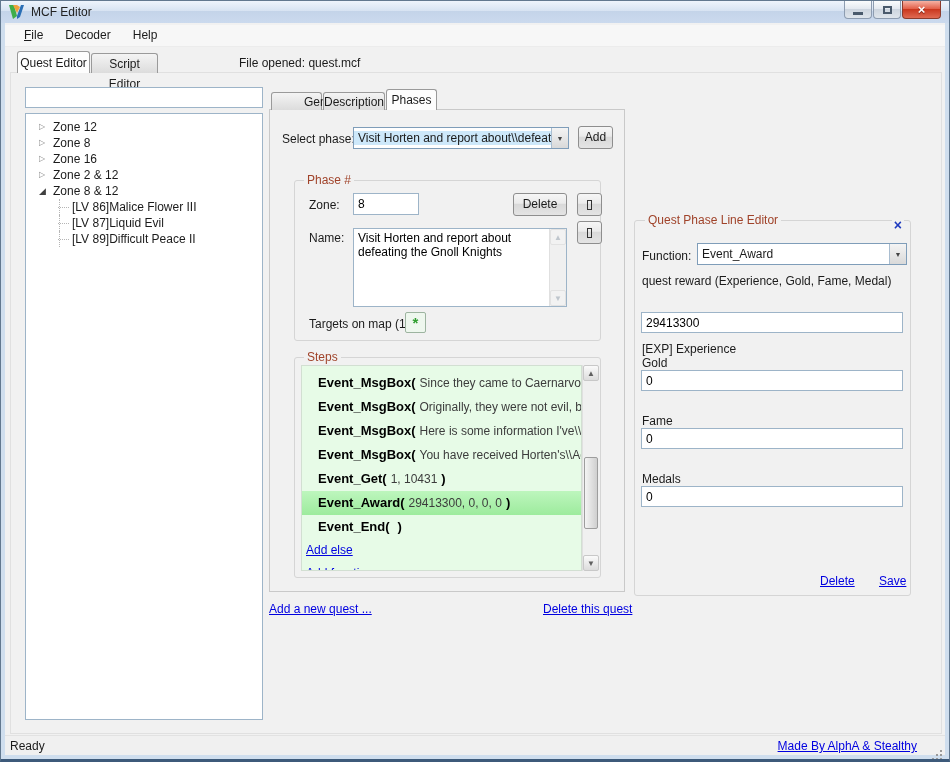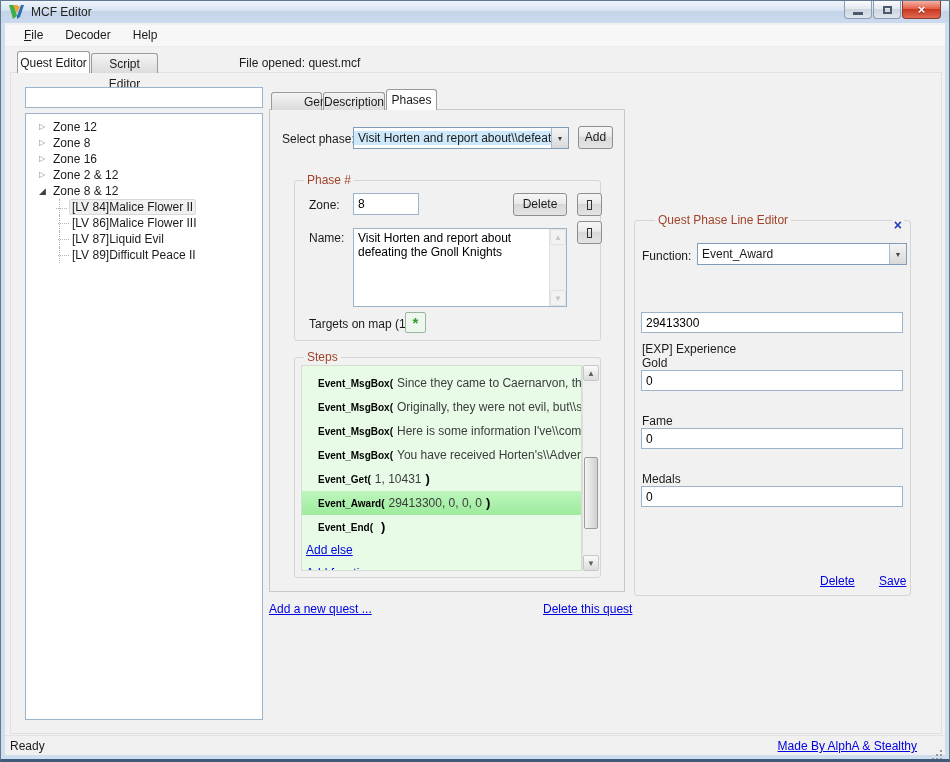--- a/index.html
+++ b/index.html
@@ -79,30 +79,30 @@
   .vscroll .arr.up { top:0; } .vscroll .arr.down { bottom:0; }
   .vscroll .thumb { position:absolute; left:1px; width:14px; background:linear-gradient(90deg,#f4f4f4,#cfcfcf);
     border:1px solid #9d9d9d; border-radius:2px; }
   .vscroll.disabled .arr { color:#bfc6cd; background:#f2f2f2; border-color:#e2e2e2; }
   
   .steps-list { position:absolute; left:300px; top:364px; width:281px; height:206px;
     background:#e7fbe7; border:1px solid #d2dfd2; overflow:hidden; }
   .step-row { position:relative; height:24px; line-height:24px; padding-left:16px;
     white-space:nowrap; overflow:hidden; cursor:default; }
   .step-row.selected { background:linear-gradient(#bdf6bd,#9deb9d); }
-  .step-fn { font-weight:bold; font-size:10px; color:#000; }
+  .step-fn { font-weight:bold; font-size:13px; color:#000; }
   .step-args { font-size:12px; color:#3c3c3c; margin-left:4px; }
   .step-close { font-weight:bold; font-size:13px; color:#000; margin-left:4px; }
   .link { color:#0000e0; text-decoration:underline; cursor:pointer; }
   .step-link { height:23px; line-height:23px; padding-left:4px; }
   .steps-scroll { position:absolute; left:581px; top:364px; width:17px; height:206px; background:#f0f0f0; }
   
   .qple { position:absolute; left:633px; top:219px; width:277px; height:376px;
     border:1px solid #d5d5d5; border-radius:3px; }
-  .qple .gb-title { left:20px; }
+  .qple .gb-title { left:10px; }
   .panel-close { position:absolute; right:6px; top:-4px; color:#1f3bbf; font-weight:bold;
     font-size:14px; background:#f1f1f1; padding:0 2px; cursor:pointer; }
   
   .statusbar { position:absolute; left:4px; right:4px; bottom:4px; height:20px;
     background:#f0f0f0; border-top:1px solid #e2e2e2; }
   .status-left { position:absolute; left:5px; top:3px; }
   .credit { position:absolute; right:28px; top:3px; }
   .grip { position:absolute; right:3px; bottom:3px; width:2px; height:2px; background:#9a9a9a;
     box-shadow:-4px 4px 0 #9a9a9a, 0 4px 0 #9a9a9a, -8px 8px 0 #9a9a9a, -4px 8px 0 #9a9a9a, 0 8px 0 #9a9a9a; }
   .targets-btn { position:absolute; left:404px; top:311px; width:21px; height:21px;
@@ -162,24 +162,20 @@
       <span class="tree-label">Zone 16</span>
     </div>
     <div class="tree-row">
       <span class="tree-arrow">▷</span>
       <span class="tree-label">Zone 2 &amp; 12</span>
     </div>
     <div class="tree-row">
       <span class="tree-arrow exp">◢</span>
       <span class="tree-label">Zone 8 &amp; 12</span>
     </div>
-    <div class="tree-row tree-child selected">
-      <span class="tree-guide"></span>
-      <span class="tree-label">[LV 84]Malice Flower II</span>
-    </div>
     <div class="tree-row tree-child">
       <span class="tree-guide"></span>
       <span class="tree-label">[LV 86]Malice Flower III</span>
     </div>
     <div class="tree-row tree-child">
       <span class="tree-guide"></span>
       <span class="tree-label">[LV 87]Liquid Evil</span>
     </div>
     <div class="tree-row tree-child">
       <span class="tree-guide"></span>
@@ -268,20 +264,21 @@
     <span class="gb-title">Quest Phase Line Editor</span>
     <span class="panel-close">×</span>
   </div>
   <span class="label" style="left:641px; top:248px;">Function:</span>
   <div class="combo" style="left:696px; top:242px; width:210px;">
     <span class="combo-text">Event_Award</span>
     <span class="combo-btn">
         <span>▼</span>
       </span>
   </div>
+  <span class="label" style="left:641px; top:273px;">quest reward (Experience, Gold, Fame, Medal)</span>
   <span class="label" style="left:641px; top:297px;margin-top:44px;">[EXP] Experience</span>
   <input class="input" style="left: 640px; top: 311px; width: 262px; height: 21px;" value="29413300">
   <span class="label" style="left:641px; top:355px;">Gold</span>
   <input class="input" style="left: 640px; top: 369px; width: 262px; height: 21px;" value="0">
   <span class="label" style="left:641px; top:413px;">Fame</span>
   <input class="input" style="left: 640px; top: 427px; width: 262px; height: 21px;" value="0">
   <span class="label" style="left:641px; top:471px;">Medals</span>
   <input class="input" style="left: 640px; top: 485px; width: 262px; height: 21px;" value="0">
   <span class="link" style="position:absolute; left:819px; top:573px;">Delete</span>
   <span class="link" style="position:absolute; left:878px; top:573px;">Save</span>

